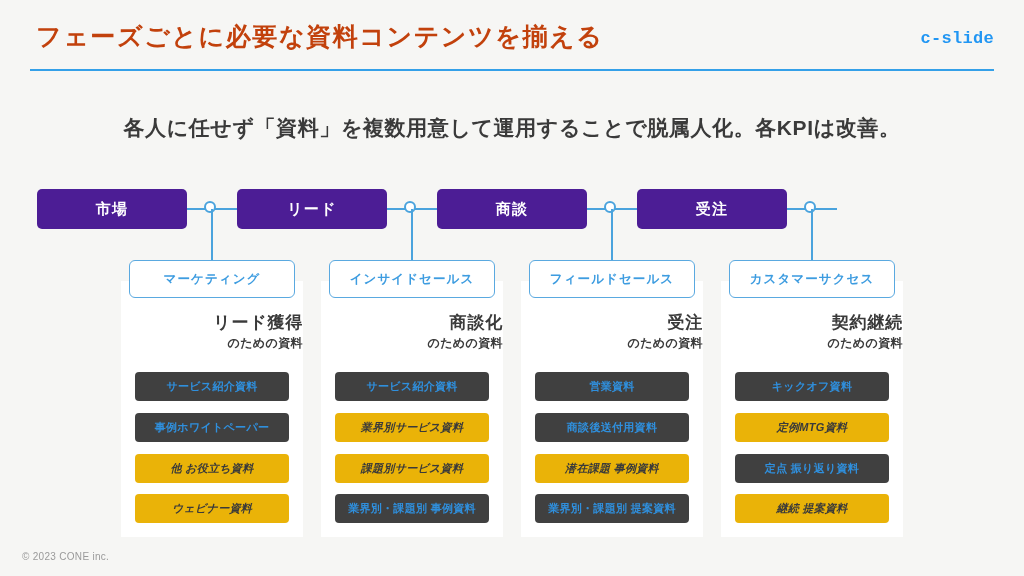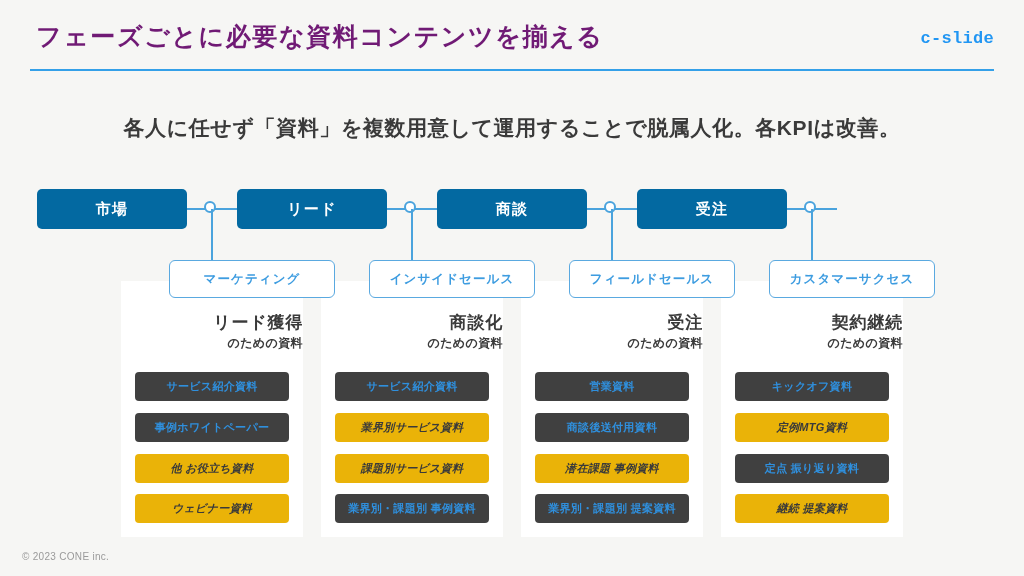--- a/index.html
+++ b/index.html
@@ -23,21 +23,21 @@
     width: 1024px;
     height: 72px;
   }
   .header-title {
     position: absolute;
     left: 36px;
     top: 20px;
     font-size: 25px;
     font-weight: 700;
     letter-spacing: 1.6px;
-    color: #701a75;
+    color: #c2410c;
     white-space: nowrap;
   }
   .header-logo {
     position: absolute;
     right: 30px;
     top: 29px;
     font-size: 17px;
     font-weight: 700;
     letter-spacing: 0.3px;
     color: #2196f3;
@@ -71,21 +71,21 @@
     left: 0;
     top: 189px;
     width: 1024px;
     height: 42px;
   }
   .phase-bar {
     position: absolute;
     top: 0;
     width: 150px;
     height: 40px;
-    background: #0369a1;
+    background: #4c1d95;
     border-radius: 5px;
     color: #ffffff;
     font-size: 15px;
     font-weight: 700;
     letter-spacing: 1.3px;
     display: flex;
     align-items: center;
     justify-content: center;
   }
   .phase-bar.p0 { left: 37px; }
@@ -159,21 +159,20 @@
     border: 1.6px solid #5aa9e0;
     border-radius: 6px;
     box-sizing: border-box;
     color: #3d9ce0;
     font-size: 12.5px;
     font-weight: 700;
     letter-spacing: 1.1px;
     display: flex;
     align-items: center;
     justify-content: center;
-    margin-left: 40px;
   }
   .role-box.r0 { left: 129px; }
   .role-box.r1 { left: 329px; }
   .role-box.r2 { left: 529px; }
   .role-box.r3 { left: 729px; }
 
   
   .col-head {
     position: absolute;
     top: 312px;

